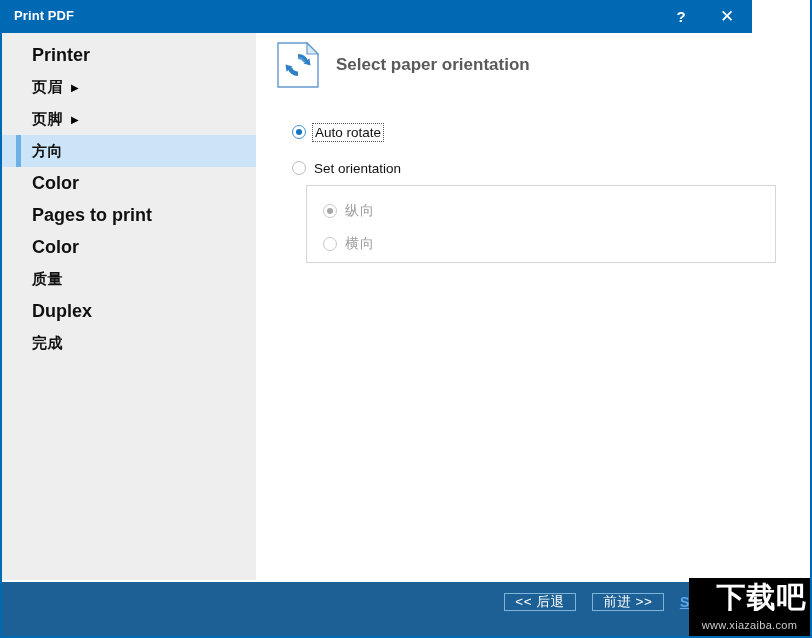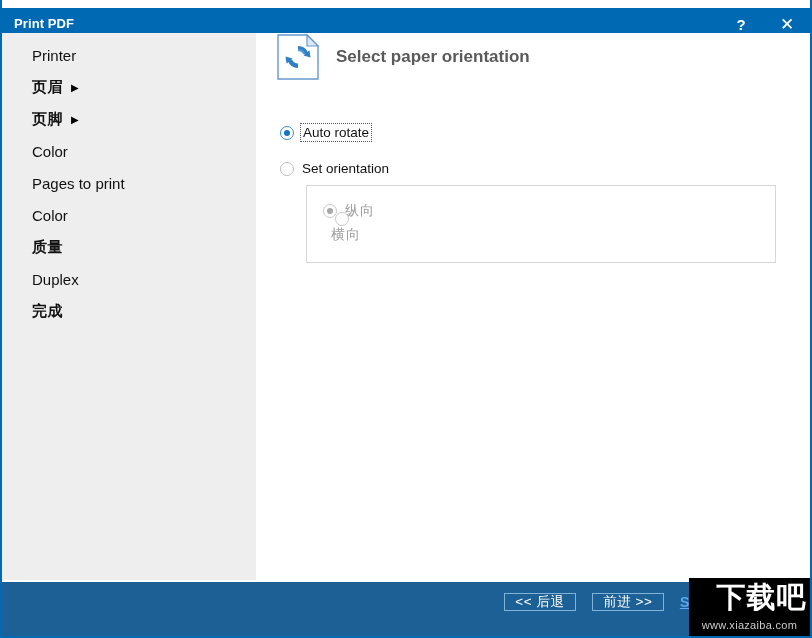--- a/index.html
+++ b/index.html
@@ -24,22 +24,22 @@
     border-right: 2px solid #0069b4;
     border-bottom: 2px solid #0069b4;
     background: #ffffff;
     overflow: hidden;
   }
 
   
   .titlebar {
     position: absolute;
     left: -2px;
-    top: 8px;
-    width: 812px;
+    top: 0;
+    width: 752px;
     height: 33px;
     background: #0069b4;
     color: #ffffff;
   }
   .titlebar-text {
     position: absolute;
     left: 14px;
     top: 8px;
     font-size: 13px;
     font-weight: bold;
@@ -70,24 +70,25 @@
     bottom: 56px;
     background: #eeeeee;
     overflow: hidden;
   }
   .nav-item {
     position: relative;
     height: 32px;
     display: flex;
     align-items: center;
     padding-left: 30px;
-    font-size: 15px;
+    font-size: 18px;
     color: #111111;
     cursor: default;
     box-sizing: border-box;
+    font-weight: bold;
   }
   .nav-item.cjk {
     font-weight: bold;
     font-size: 15px;
     letter-spacing: 0.5px;
   }
   .nav-item.selected {
     background: #cce4f7;
   }
   .nav-item.selected::before {
@@ -114,42 +115,42 @@
     position: absolute;
     left: 254px;
     top: 33px;
     right: 0;
     bottom: 56px;
     background: #ffffff;
   }
   .page-header {
     position: absolute;
     left: 20px;
-    top: 0;
+    top: 8px;
     display: flex;
     align-items: center;
     justify-content: space-between;
   }
   .page-icon {
     width: 44px;
     height: 48px;
     flex: 0 0 auto;
   }
   .page-title {
     margin-left: 16px;
     font-size: 17px;
     font-weight: bold;
     color: #5a5a5a;
   }
 
   .radio-row {
     position: absolute;
     display: flex;
-    align-items: center;
-    left: 24px;
+    align-items: flex-start;
+    left: 36px;
   }
   .radio-row.r1 { top: 92px; }
   .radio-row.r2 { top: 128px; }
 
   .radio {
     width: 14px;
     height: 14px;
     border-radius: 50%;
     box-sizing: border-box;
     border: 1px solid #3d8fd4;
@@ -204,21 +205,21 @@
     background: #ffffff;
     box-sizing: border-box;
   }
   .group-row {
     position: absolute;
     left: 16px;
     display: flex;
     align-items: center;
   }
   .group-row.g1 { top: 16px; }
-  .group-row.g2 { top: 26px; flex-direction: column; }
+  .group-row.g2 { top: 49px; }
 
   
   .footer {
     position: absolute;
     left: 0;
     right: 0;
     bottom: 0;
     height: 56px;
     background: #1d6096;
     border-top: 2px solid #ffffff;
@@ -309,20 +310,23 @@
         <div class="nav-item">
           <span>Printer</span>
         </div>
         <div class="nav-item cjk">
           <span>页眉</span>
           <span class="nav-arrow">▶</span>
         </div>
         <div class="nav-item cjk">
           <span>页脚</span>
           <span class="nav-arrow">▶</span>
+        </div>
+        <div class="nav-item cjk selected">
+          <span>方向</span>
         </div>
         <div class="nav-item">
           <span>Color</span>
         </div>
         <div class="nav-item">
           <span>Pages to print</span>
         </div>
         <div class="nav-item">
           <span>Color</span>
         </div>

